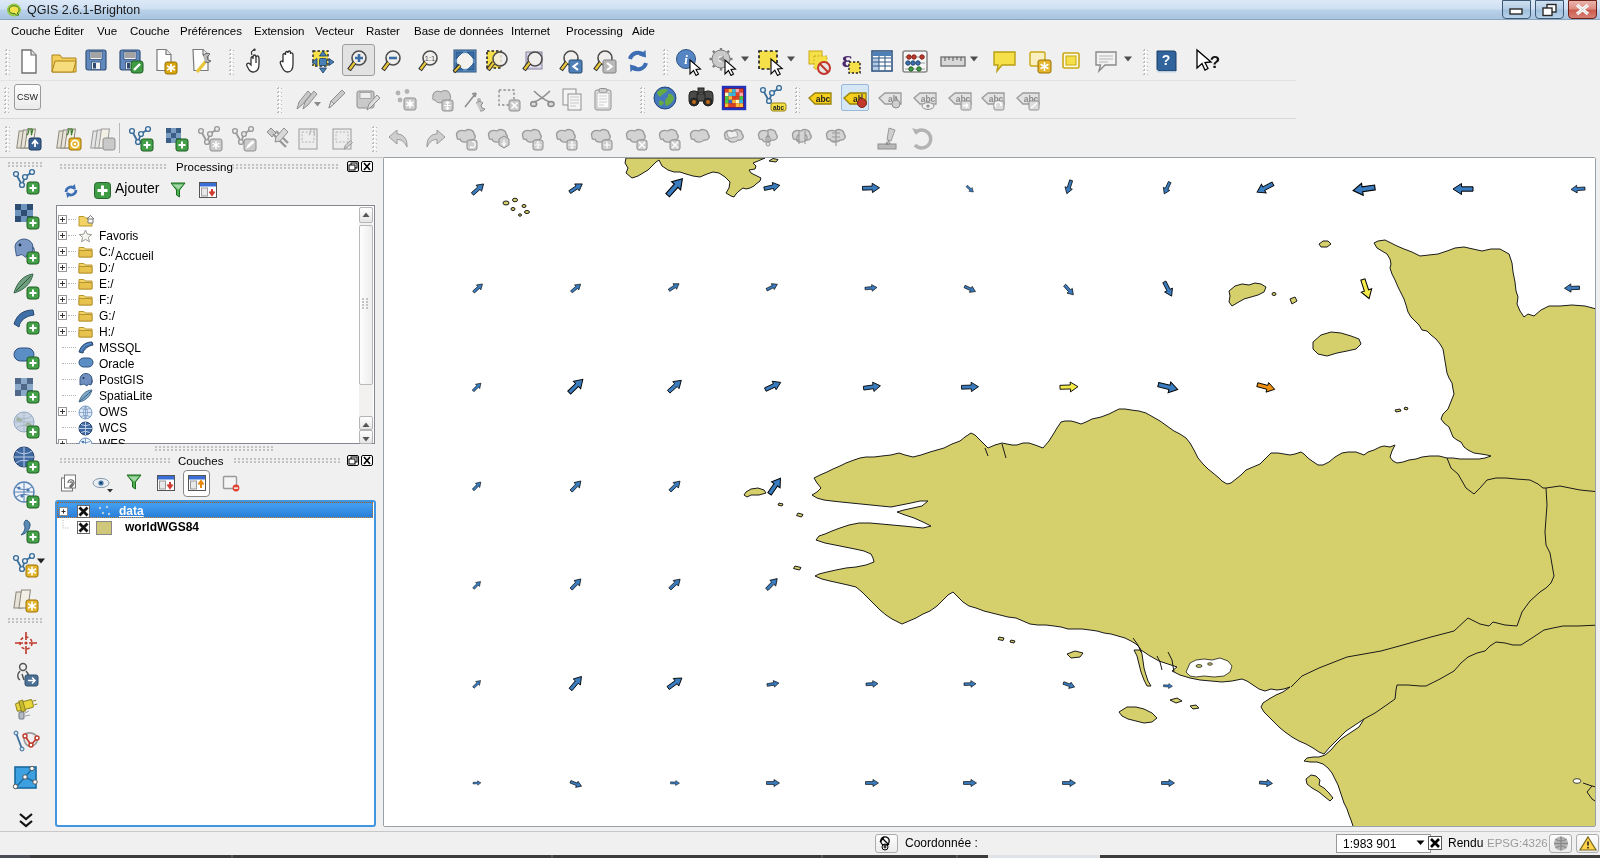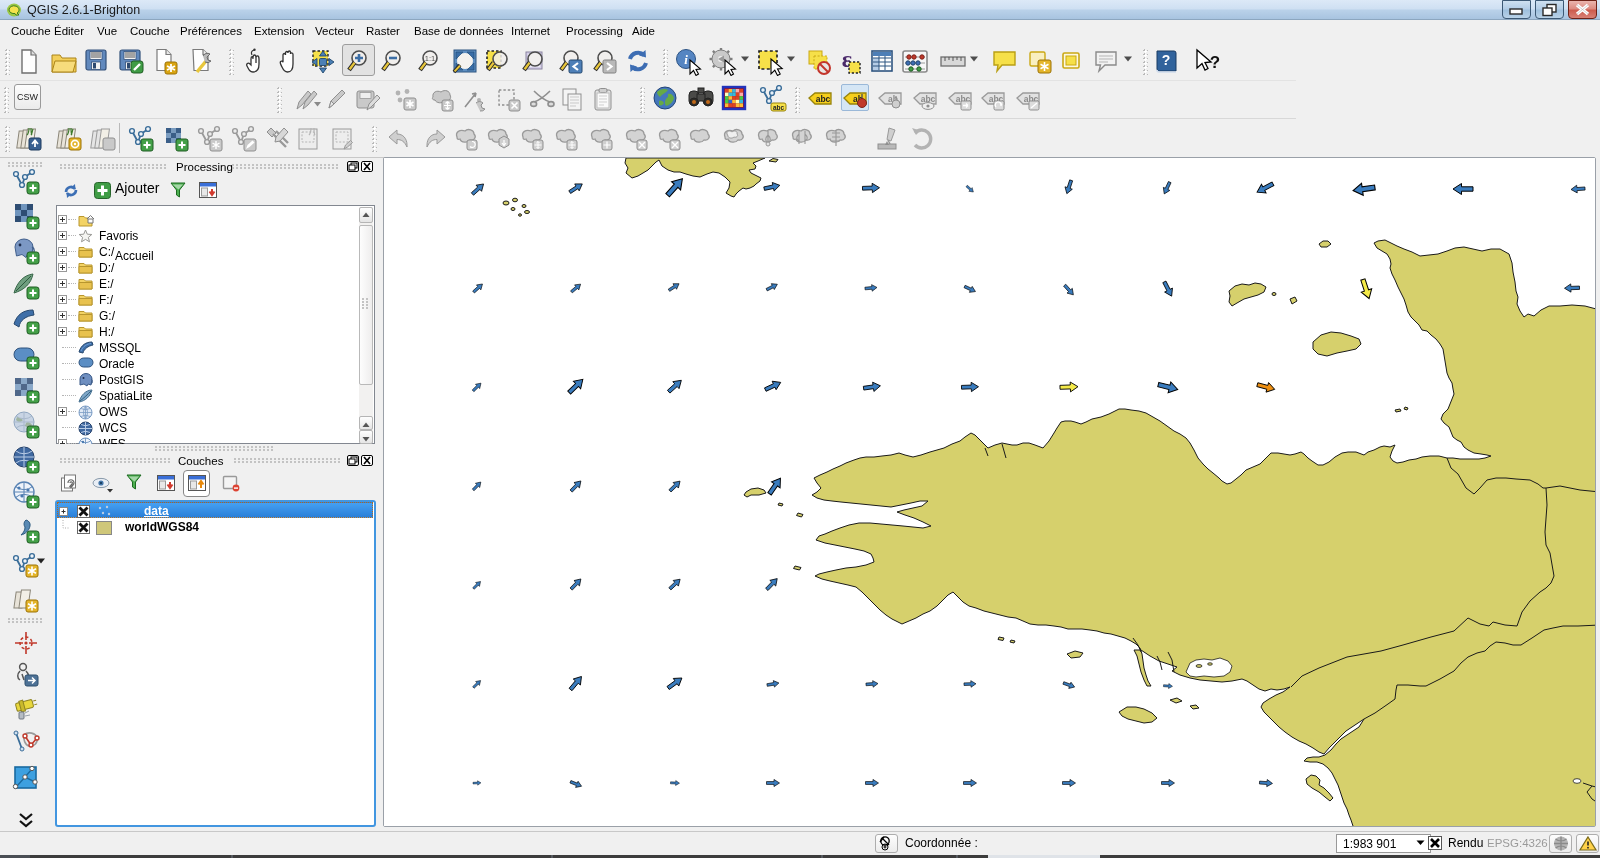--- a/index.html
+++ b/index.html
@@ -1037,21 +1037,21 @@
       <path d="M2.5,2.5 L10.5,10.5 M10.5,2.5 L2.5,10.5" stroke="#111" stroke-width="2.8"></path>
     </svg>
   <svg class="abs" style="left:47px;top:347px" width="14" height="12">
       <g fill="#b8cde6">
         <circle cx="3" cy="3" r="1.2"></circle>
         <circle cx="10" cy="2" r="1.2"></circle>
         <circle cx="6" cy="8" r="1.2"></circle>
         <circle cx="12" cy="9" r="1.2"></circle>
       </g>
     </svg>
-  <span class="abs" style="left:69px;top:346px;font-size:12px;font-weight:bold;color:#fff;text-decoration:underline;margin-left:25px;">data</span>
+  <span class="abs" style="left:69px;top:346px;font-size:12px;font-weight:bold;color:#fff;text-decoration:underline;">data</span>
   <svg class="abs" style="left:12px;top:362px" width="18" height="16">
       <path d="M1,0 v8 h6" stroke="#aaa" stroke-dasharray="1,1.5" fill="none"></path>
     </svg>
   <svg class="abs" style="left:27px;top:363px" width="13" height="13" viewBox="0 0 13 13">
       <rect x="0.5" y="0.5" width="12" height="12" fill="#fff" stroke="#666"></rect>
       <path d="M2.5,2.5 L10.5,10.5 M10.5,2.5 L2.5,10.5" stroke="#111" stroke-width="2.8"></path>
     </svg>
   <div class="abs" style="left:46px;top:363px;width:16px;height:14px;background:#cfc77a;border:1px solid #888;"></div>
   <span class="abs" style="left:75px;top:362px;font-size:12px;font-weight:bold;color:#000;">worldWGS84</span>
 </div>

